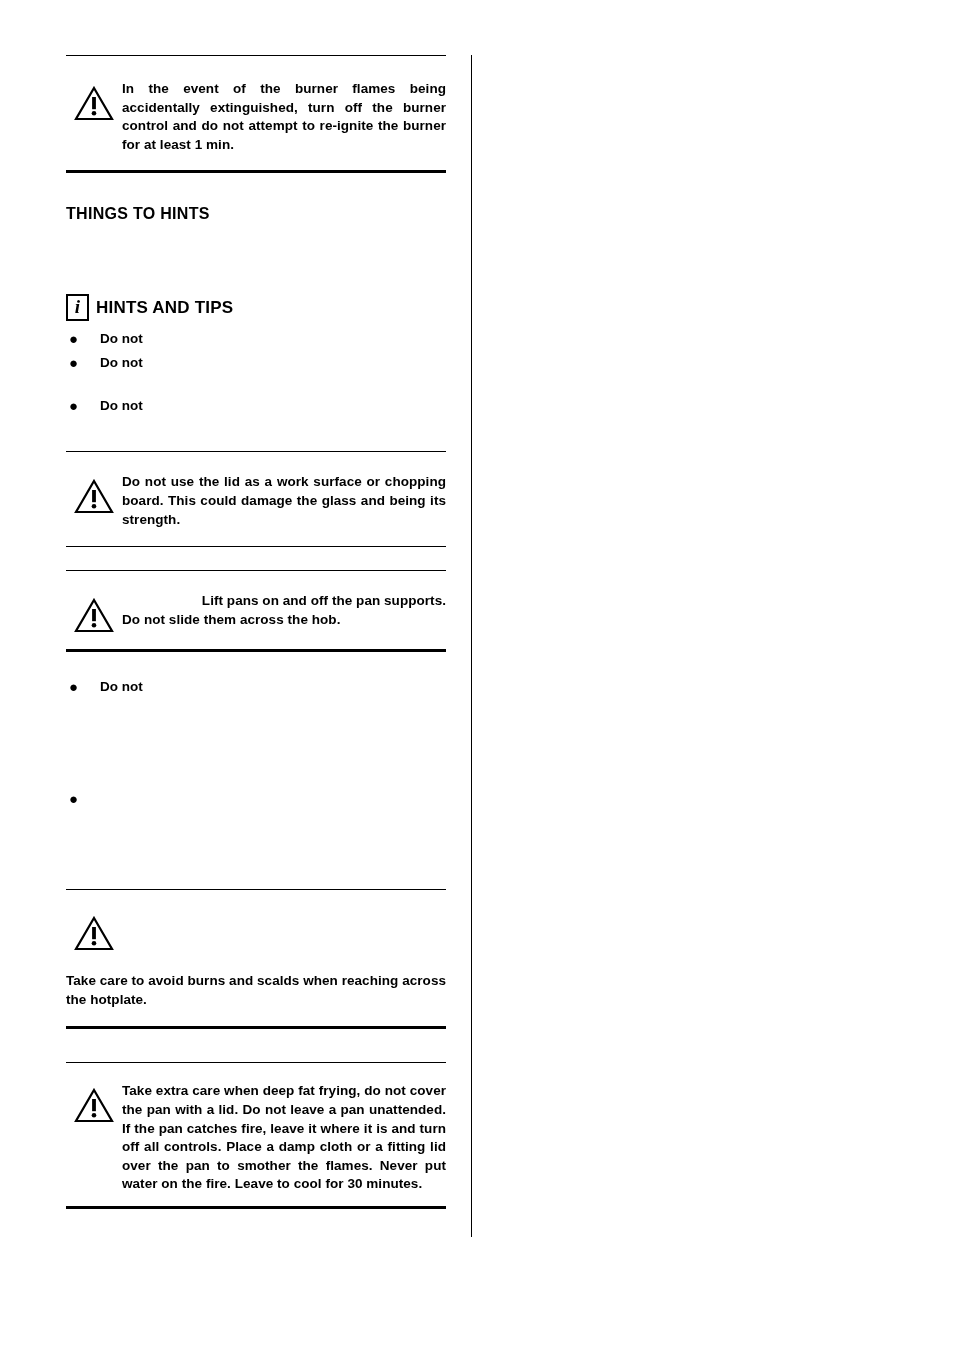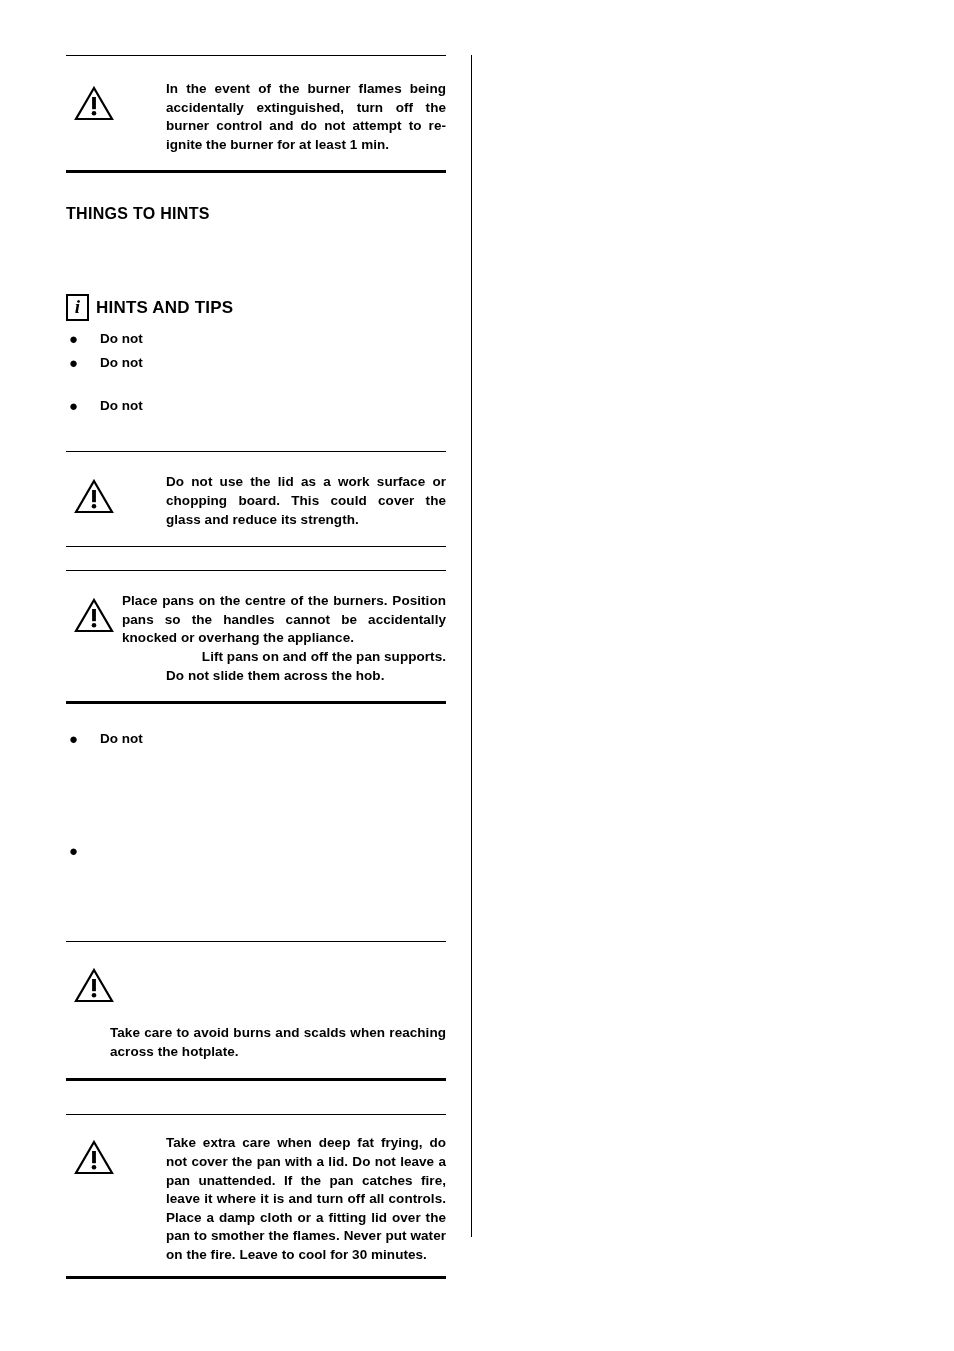--- a/index.html
+++ b/index.html
@@ -68,21 +68,20 @@
     text-align: justify;
     text-justify: inter-word;
     letter-spacing: 0.05px;
   }
   .note-body p {
     margin: 0;
   }
   
   .note-body p:last-child {
     text-align-last: left;
-    margin-left: 44px;
   }
   .note-body p.no-justify {
     text-align: right;
   }
 
   
   .section-heading {
     font-size: 16px;
     font-weight: bold;
     letter-spacing: 0.3px;
@@ -205,39 +204,38 @@
 
     <div class="note-block" style="padding-top:21px; padding-bottom:17px;">
       <div class="note-icon">
         <svg width="40" height="35" viewBox="0 0 40 35" aria-hidden="true">
           <polygon points="20,2 38,33 2,33" fill="none" stroke="#000000" stroke-width="2.2" stroke-linejoin="miter"></polygon>
           <rect x="18.1" y="11" width="3.8" height="12.2" fill="#000000"></rect>
           <circle cx="20" cy="27.2" r="2.3" fill="#000000"></circle>
         </svg>
       </div>
       <div class="note-body">
-        <p>Do not use the lid as a work surface or chopping board.  This could cover the glass and reduce its strength.</p>
+        <p>Do not use the lid as a work surface or chopping board.  This could damage the glass and being its strength.</p>
       </div>
     </div>
 
     <div class="rule rule-thin"></div>
 
     <div class="spacer" style="height:23px;"></div>
     <div class="rule rule-thin"></div>
 
     <div class="note-block" style="padding-top:21px; padding-bottom:16px;">
       <div class="note-icon">
         <svg width="40" height="35" viewBox="0 0 40 35" aria-hidden="true">
           <polygon points="20,2 38,33 2,33" fill="none" stroke="#000000" stroke-width="2.2" stroke-linejoin="miter"></polygon>
           <rect x="18.1" y="11" width="3.8" height="12.2" fill="#000000"></rect>
           <circle cx="20" cy="27.2" r="2.3" fill="#000000"></circle>
         </svg>
       </div>
       <div class="note-body">
-        <p>Place pans on the centre of the burners. Position pans so the handles cannot be accidentally knocked or overhang the appliance.</p>
         <p class="no-justify">Lift pans on and off the pan supports.</p>
         <p class="no-justify">Do not slide them across the hob.</p>
       </div>
     </div>
 
     <div class="rule rule-thick"></div>
 
     <ul class="bullet-list" style="margin-top:23px;">
       <li class="bullet-item">
         <span class="bullet-dot">●</span>

